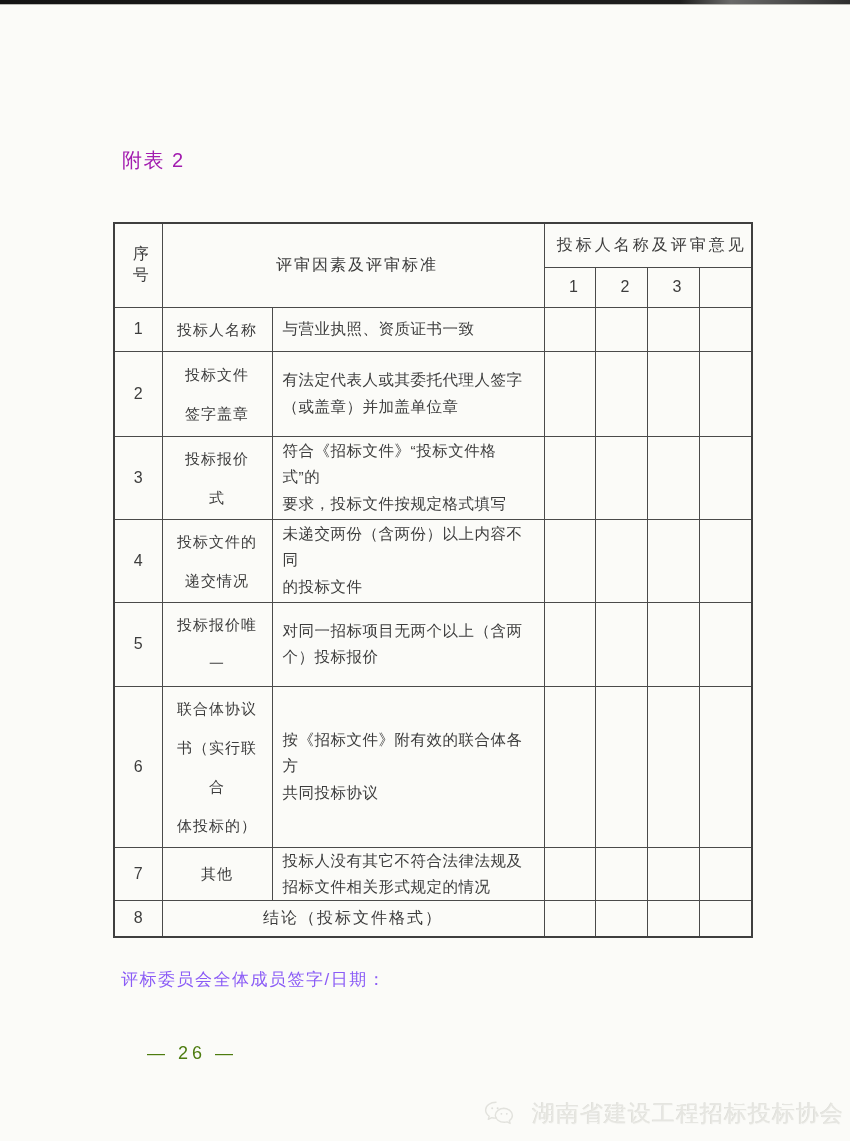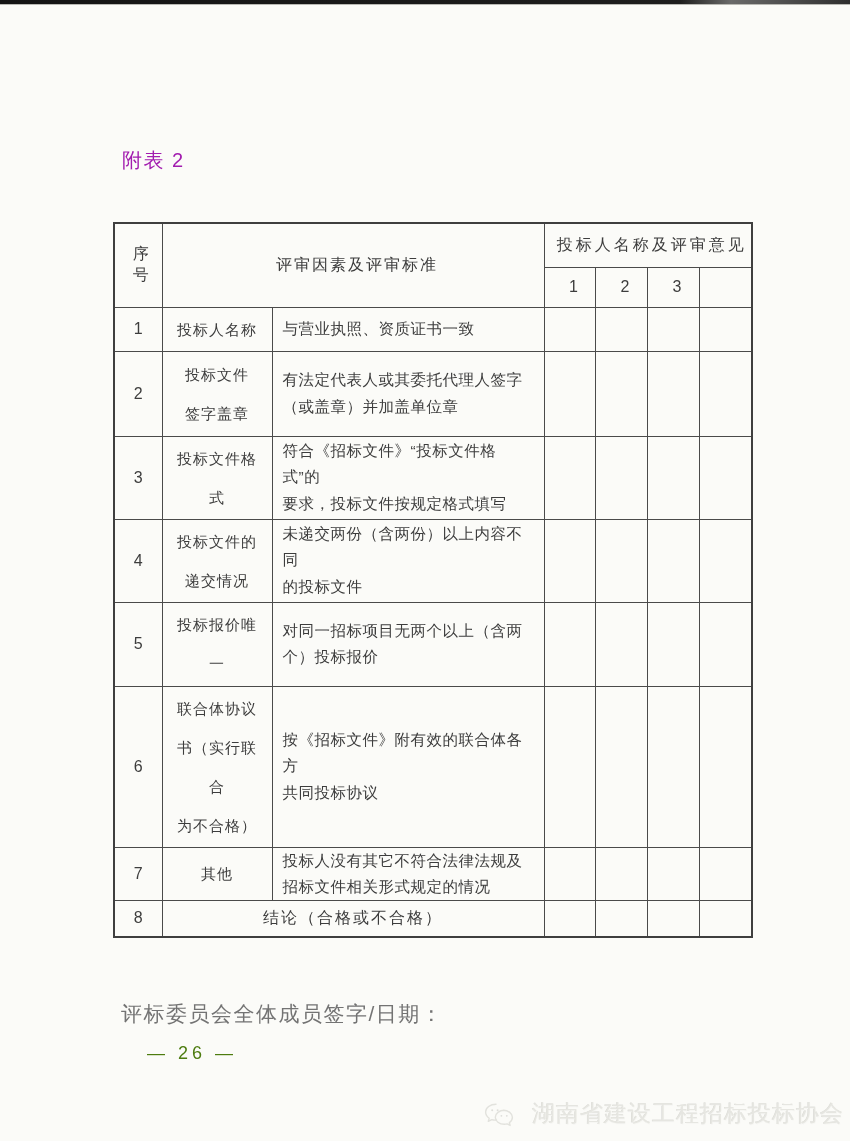--- a/index.html
+++ b/index.html
@@ -57,29 +57,29 @@
   td.conclusion { text-align: center; font-size: 16px; letter-spacing: 2px; }
   td.blank { background: transparent; }
 
   .remark {
     position: absolute; left: 121px; top: 892px; width: 660px;
     font-size: 17.5px; line-height: 38px; letter-spacing: 1.5px;
     white-space: pre-line; color: #3f3f3f;
   }
   .signature {
     position: absolute; left: 121px; top: 968px;
-    font-size: 21px; letter-spacing: 1.5px; color: #737373; margin-top: 32px;
+    font-size: 17px; letter-spacing: 1.5px; color: #8b5cf6;
   }
   .page-number {
     position: absolute; left: 147px; top: 1043px;
     font-size: 18px; letter-spacing: 4px; color: #4d7c0f;
   }
   .watermark {
     position: absolute; right: 6px; bottom: 12px;
-    display: flex; align-items: flex-end; gap: 16px;
+    display: flex; align-items: center; gap: 16px;
     font-size: 23px; letter-spacing: 1px;
     color: #e6e6e1;
     text-shadow: 0.5px 0.5px 0 #f7f7f4, -0.5px -0.5px 0 #d9d9d4;
     user-select: none;
   }
   .watermark svg { display: block; }
 </style>
 </head>
 <body>
 
@@ -129,21 +129,21 @@
 签字盖章</td>
         <td class="criteria">有法定代表人或其委托代理人签字
 （或盖章）并加盖单位章</td>
         <td class="blank"></td>
         <td class="blank"></td>
         <td class="blank"></td>
         <td class="blank"></td>
       </tr>
       <tr style="height:77px">
         <td class="seq">3</td>
-        <td class="factor">投标文件格
+        <td class="factor">投标报价
 式</td>
         <td class="criteria">符合《招标文件》“投标文件格式”的
 要求，投标文件按规定格式填写</td>
         <td class="blank"></td>
         <td class="blank"></td>
         <td class="blank"></td>
         <td class="blank"></td>
       </tr>
       <tr style="height:83px">
         <td class="seq">4</td>
@@ -164,41 +164,41 @@
 个）投标报价</td>
         <td class="blank"></td>
         <td class="blank"></td>
         <td class="blank"></td>
         <td class="blank"></td>
       </tr>
       <tr style="height:117px">
         <td class="seq">6</td>
         <td class="factor">联合体协议
 书（实行联合
-为不合格）</td>
+体投标的）</td>
         <td class="criteria">按《招标文件》附有效的联合体各方
 共同投标协议</td>
         <td class="blank"></td>
         <td class="blank"></td>
         <td class="blank"></td>
         <td class="blank"></td>
       </tr>
       <tr style="height:48px">
         <td class="seq">7</td>
         <td class="factor">其他</td>
         <td class="criteria">投标人没有其它不符合法律法规及
 招标文件相关形式规定的情况</td>
         <td class="blank"></td>
         <td class="blank"></td>
         <td class="blank"></td>
         <td class="blank"></td>
       </tr>
       <tr style="height:36px">
         <td class="seq">8</td>
-        <td class="conclusion" colspan="2">结论（合格或不合格）</td>
+        <td class="conclusion" colspan="2">结论（投标文件格式）</td>
         <td class="blank"></td>
         <td class="blank"></td>
         <td class="blank"></td>
         <td class="blank"></td>
       </tr>
     </tbody>
   </table>
 
 
   <div class="signature">评标委员会全体成员签字/日期：</div>

